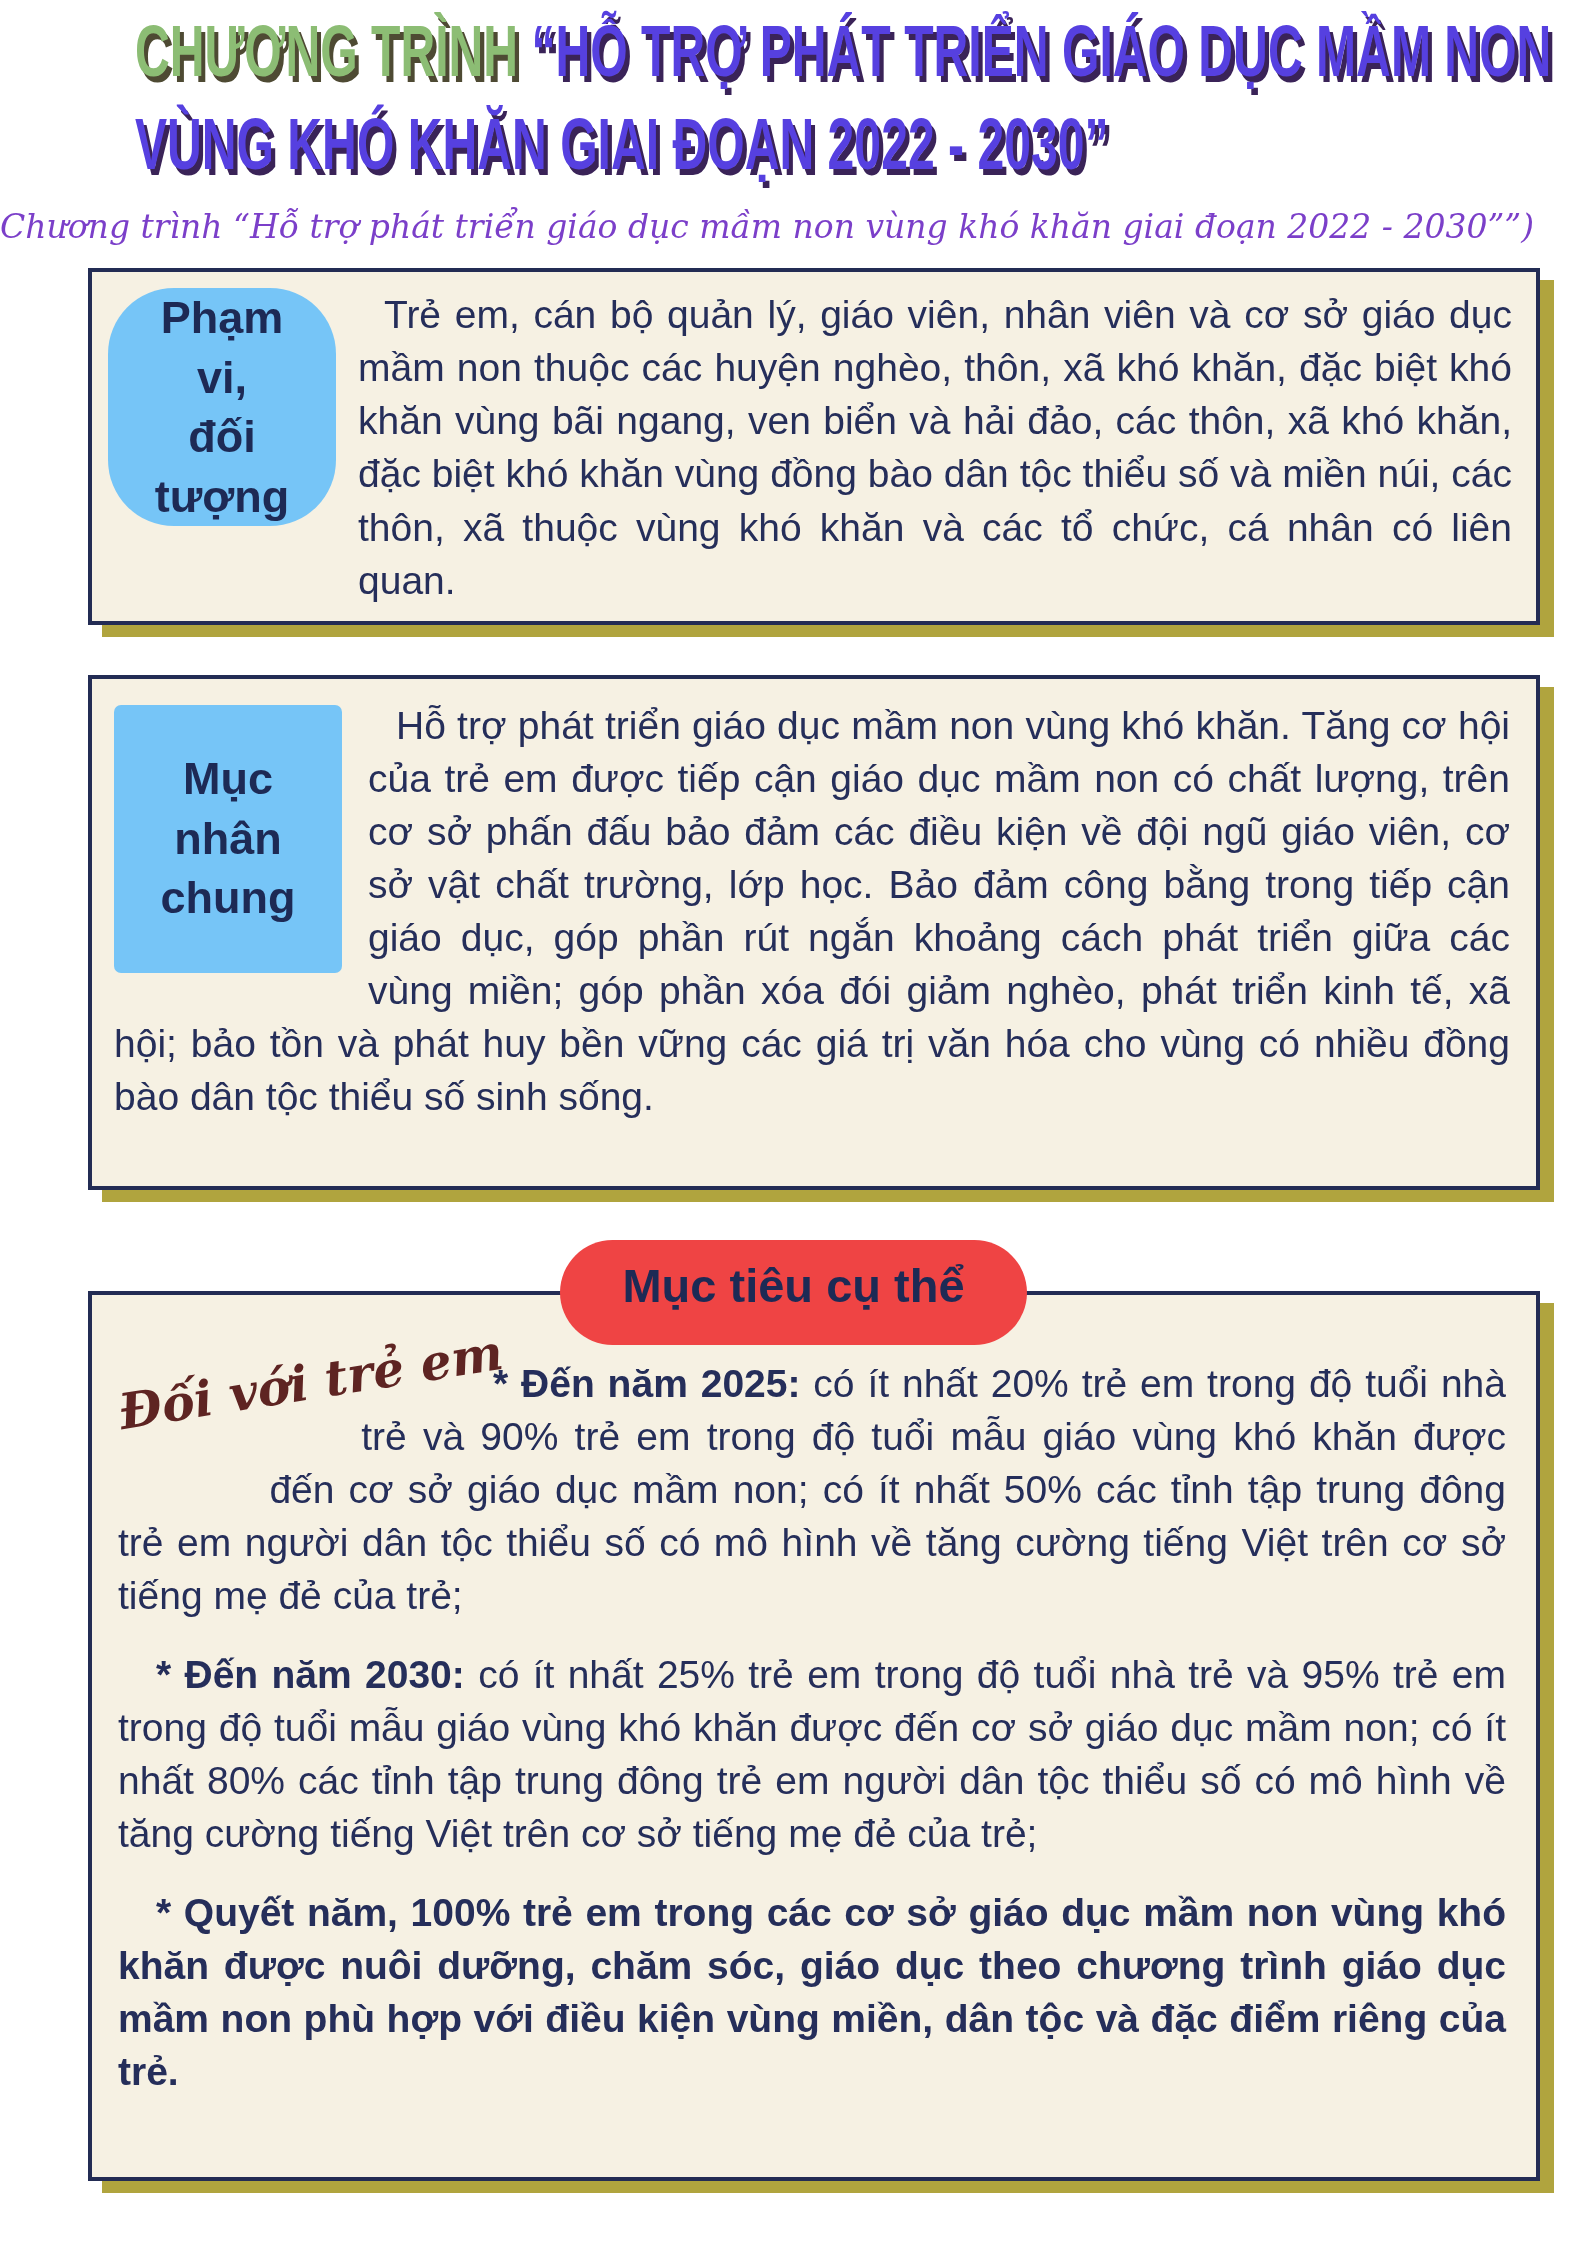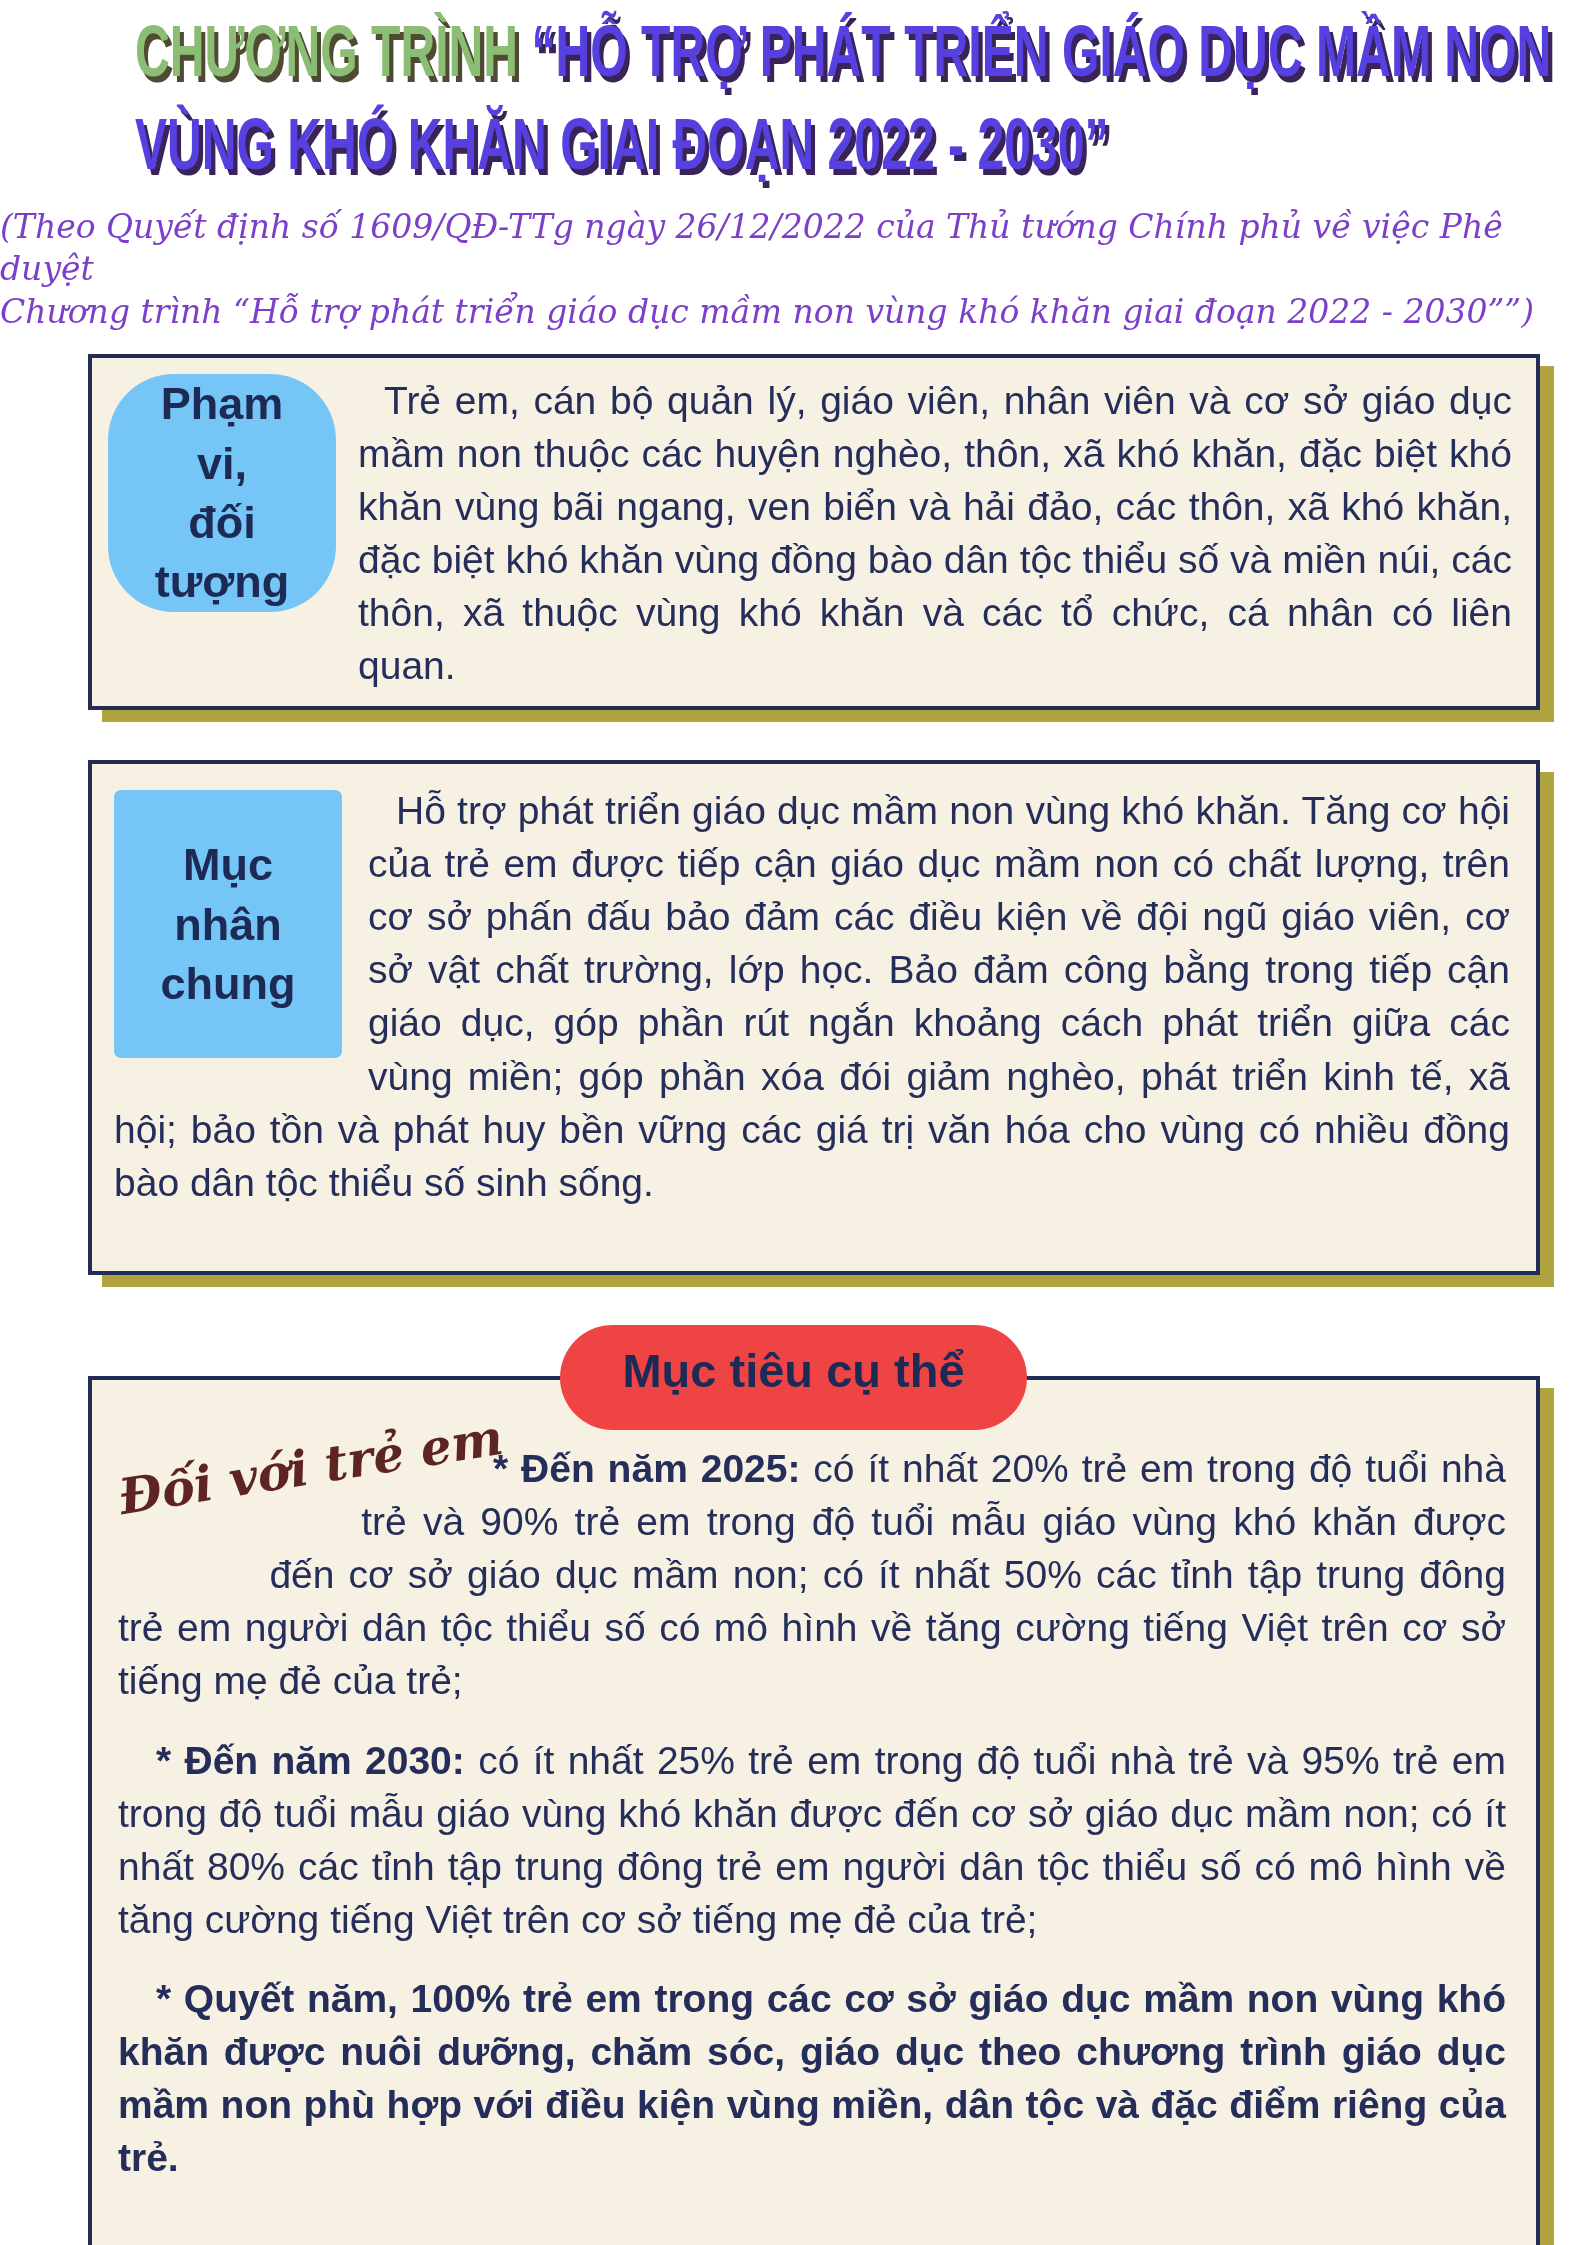--- a/index.html
+++ b/index.html
@@ -148,21 +148,20 @@
 <body>
 
 <div class="header">
   <div class="title-line title-line-1">
     <span class="title-green">CHƯƠNG TRÌNH </span><span class="title-purple">“HỖ TRỢ PHÁT TRIỂN GIÁO DỤC MẦM NON</span>
   </div>
   <div class="title-line title-line-2">
     <span class="title-purple">VÙNG KHÓ KHĂN GIAI ĐOẠN 2022 - 2030”</span>
   </div>
   <div class="subtitle">
-    <div>(Theo Quyết định số 1609/QĐ-TTg ngày 26/12/2022 của Thủ tướng Chính phủ về việc Phê duyệt</div>
     <div>Chương trình “Hỗ trợ phát triển giáo dục mầm non vùng khó khăn giai đoạn 2022 - 2030””)</div>
   </div>
 </div>
 
 <div class="panel panel-scope">
   <div class="side-pill">
     <span>Phạm</span>
     <span>vi,</span>
     <span>đối</span>
     <span>tượng</span>

